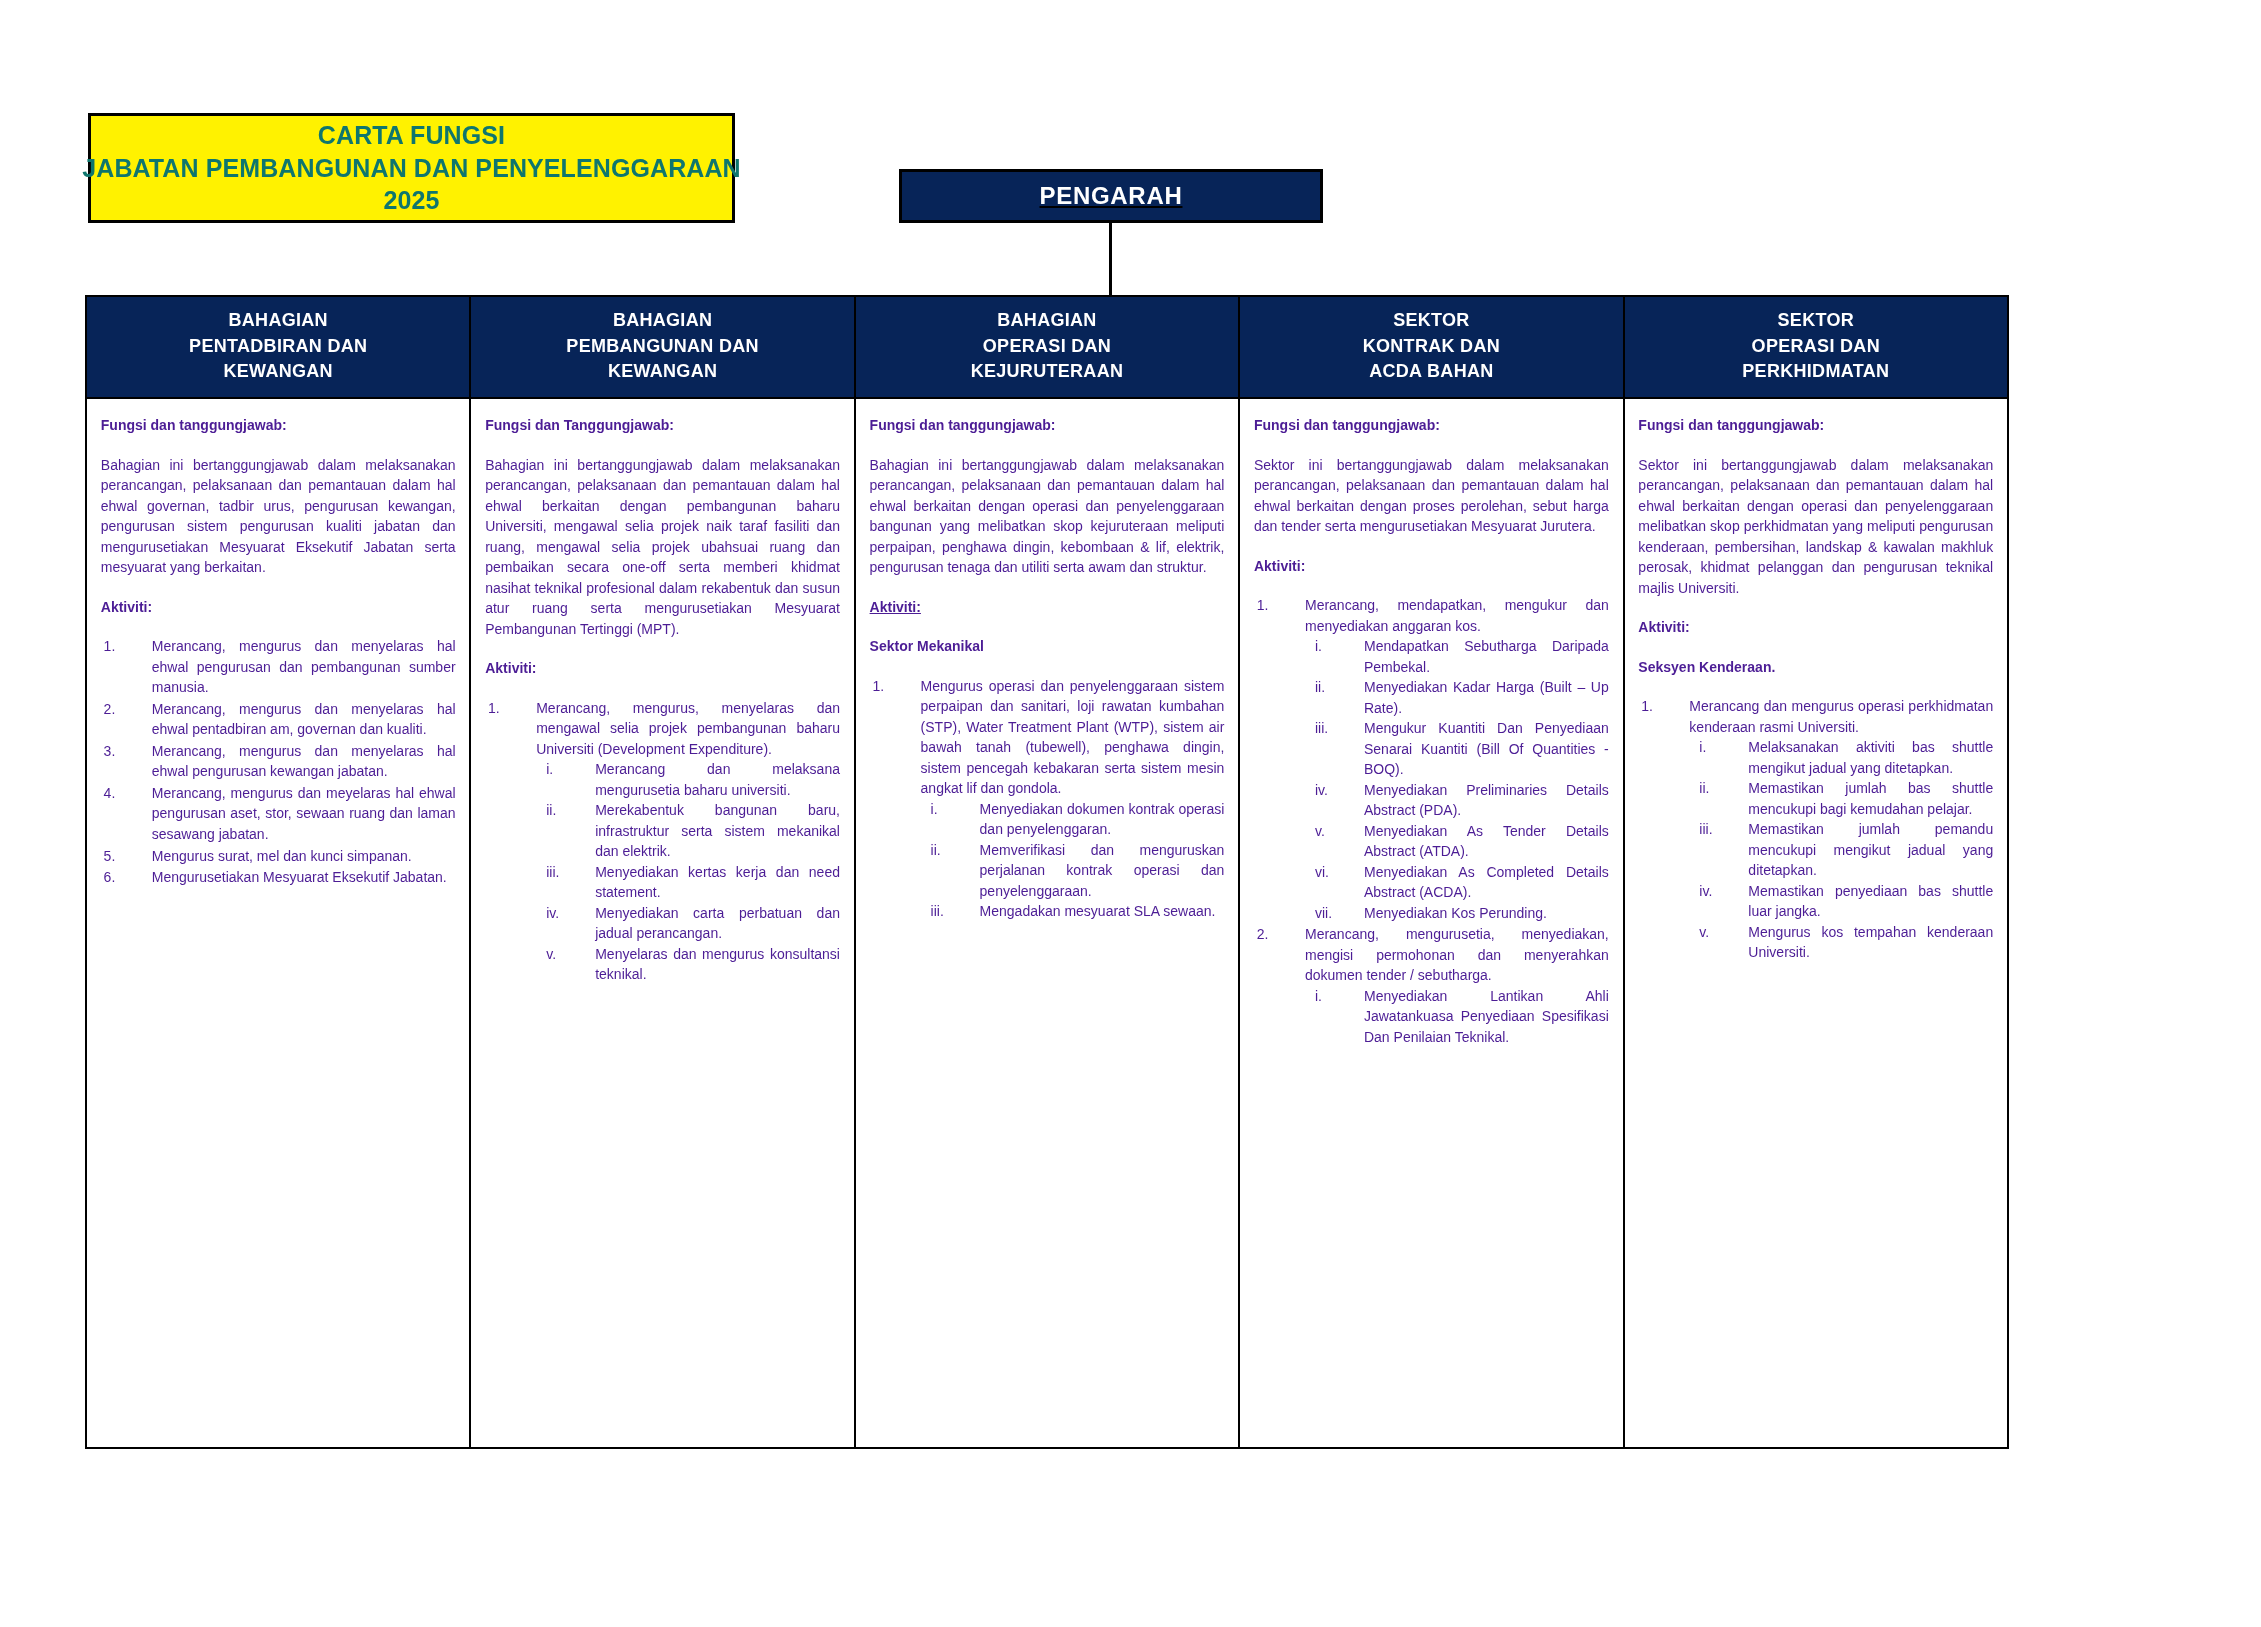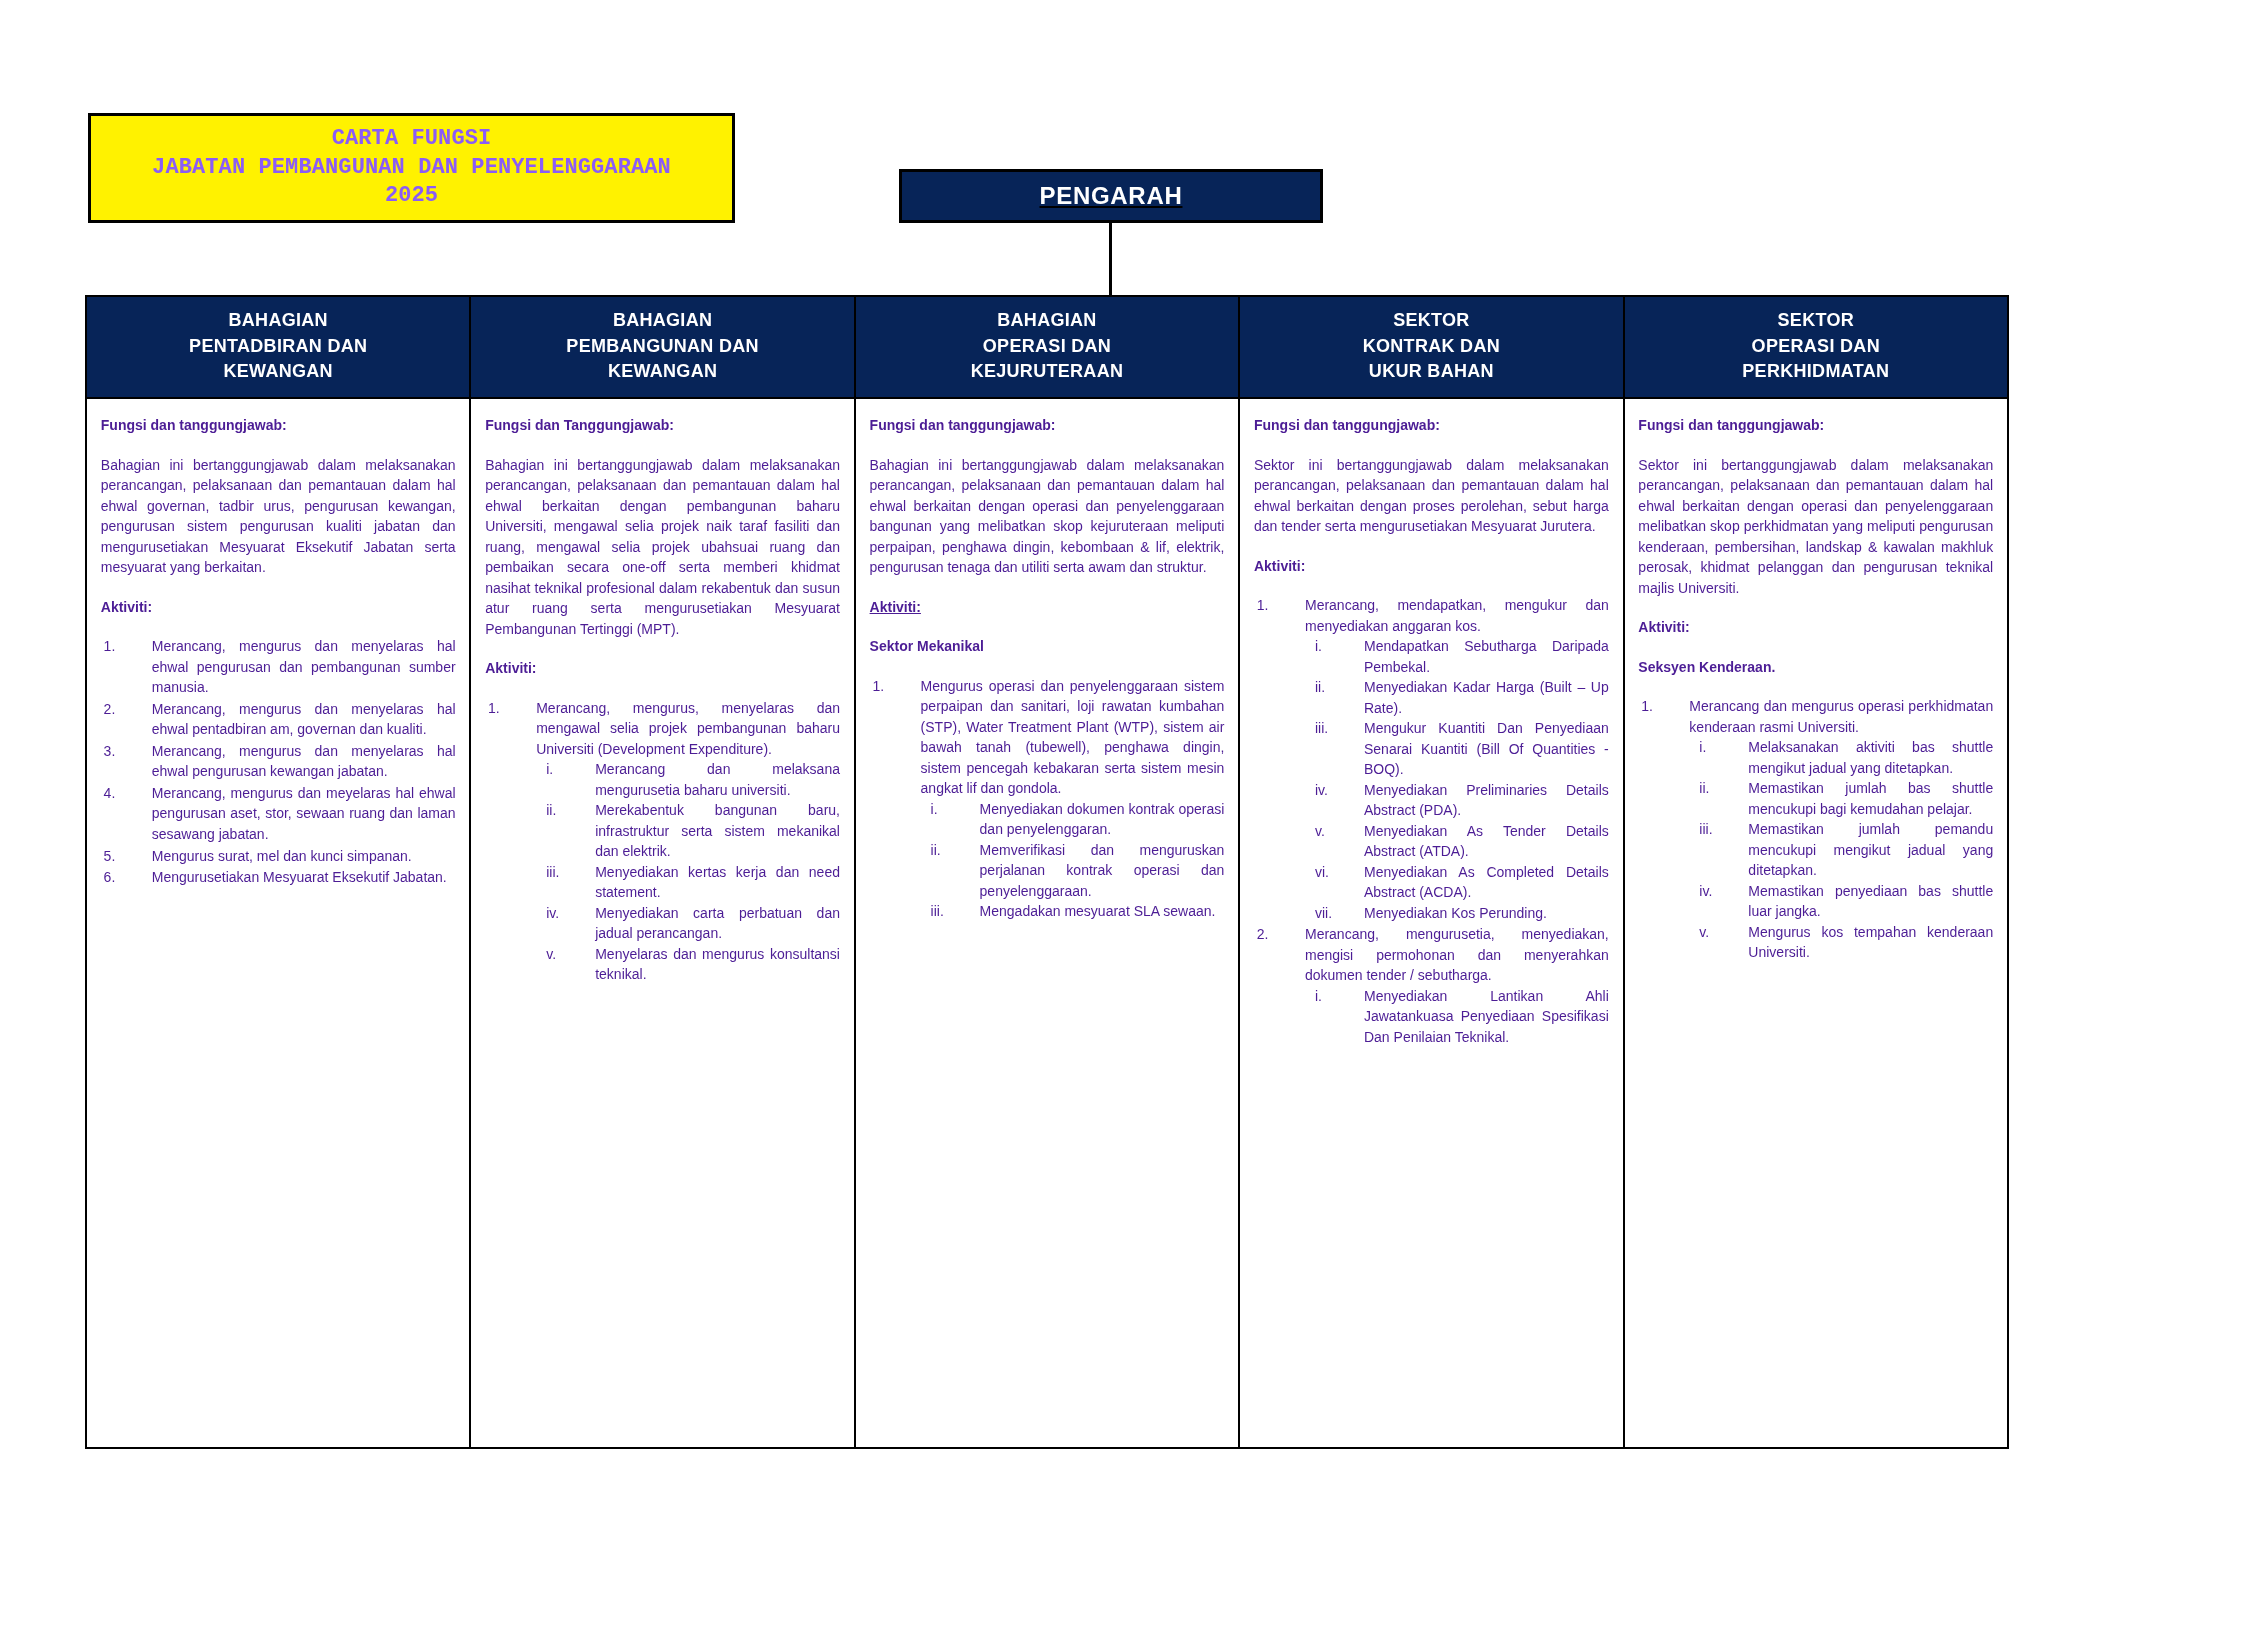--- a/index.html
+++ b/index.html
@@ -21,26 +21,25 @@
     width: 647px; height: 110px;
     background: #FFF200;
     border: 3.9px solid #000000;
     display: flex; flex-direction: column;
     align-items: center; justify-content: center;
     text-align: center;
     padding: 3.3px 10px;
   }
   #title-box .tline {
     font-weight: bold;
-    font-size: 22px;
+    font-size: 25px;
     line-height: 1.30;
-    color: #8b5cf6;
+    color: #0f766e;
     letter-spacing: 0.1px;
     white-space: nowrap;
-    font-family: Liberation Mono, monospace;
   }
 
   
   #pengarah-box {
     position: absolute;
     left: 899px; top: 169px;
     width: 424px; height: 54px;
     background: #072458;
     border: 3.3px solid #000000;
     display: flex; align-items: center; justify-content: center; text-decoration: underline;
@@ -187,21 +186,21 @@
           <div>KEWANGAN</div>
         </th>
         <th>
           <div>BAHAGIAN</div>
           <div>OPERASI DAN</div>
           <div>KEJURUTERAAN</div>
         </th>
         <th>
           <div>SEKTOR</div>
           <div>KONTRAK DAN</div>
-          <div>UKUR BAHAN</div>
+          <div>ACDA BAHAN</div>
         </th>
         <th>
           <div>SEKTOR</div>
           <div>OPERASI DAN</div>
           <div>PERKHIDMATAN</div>
         </th>
       </tr>
   </thead>
   <tbody>
     <tr id="body-row">

